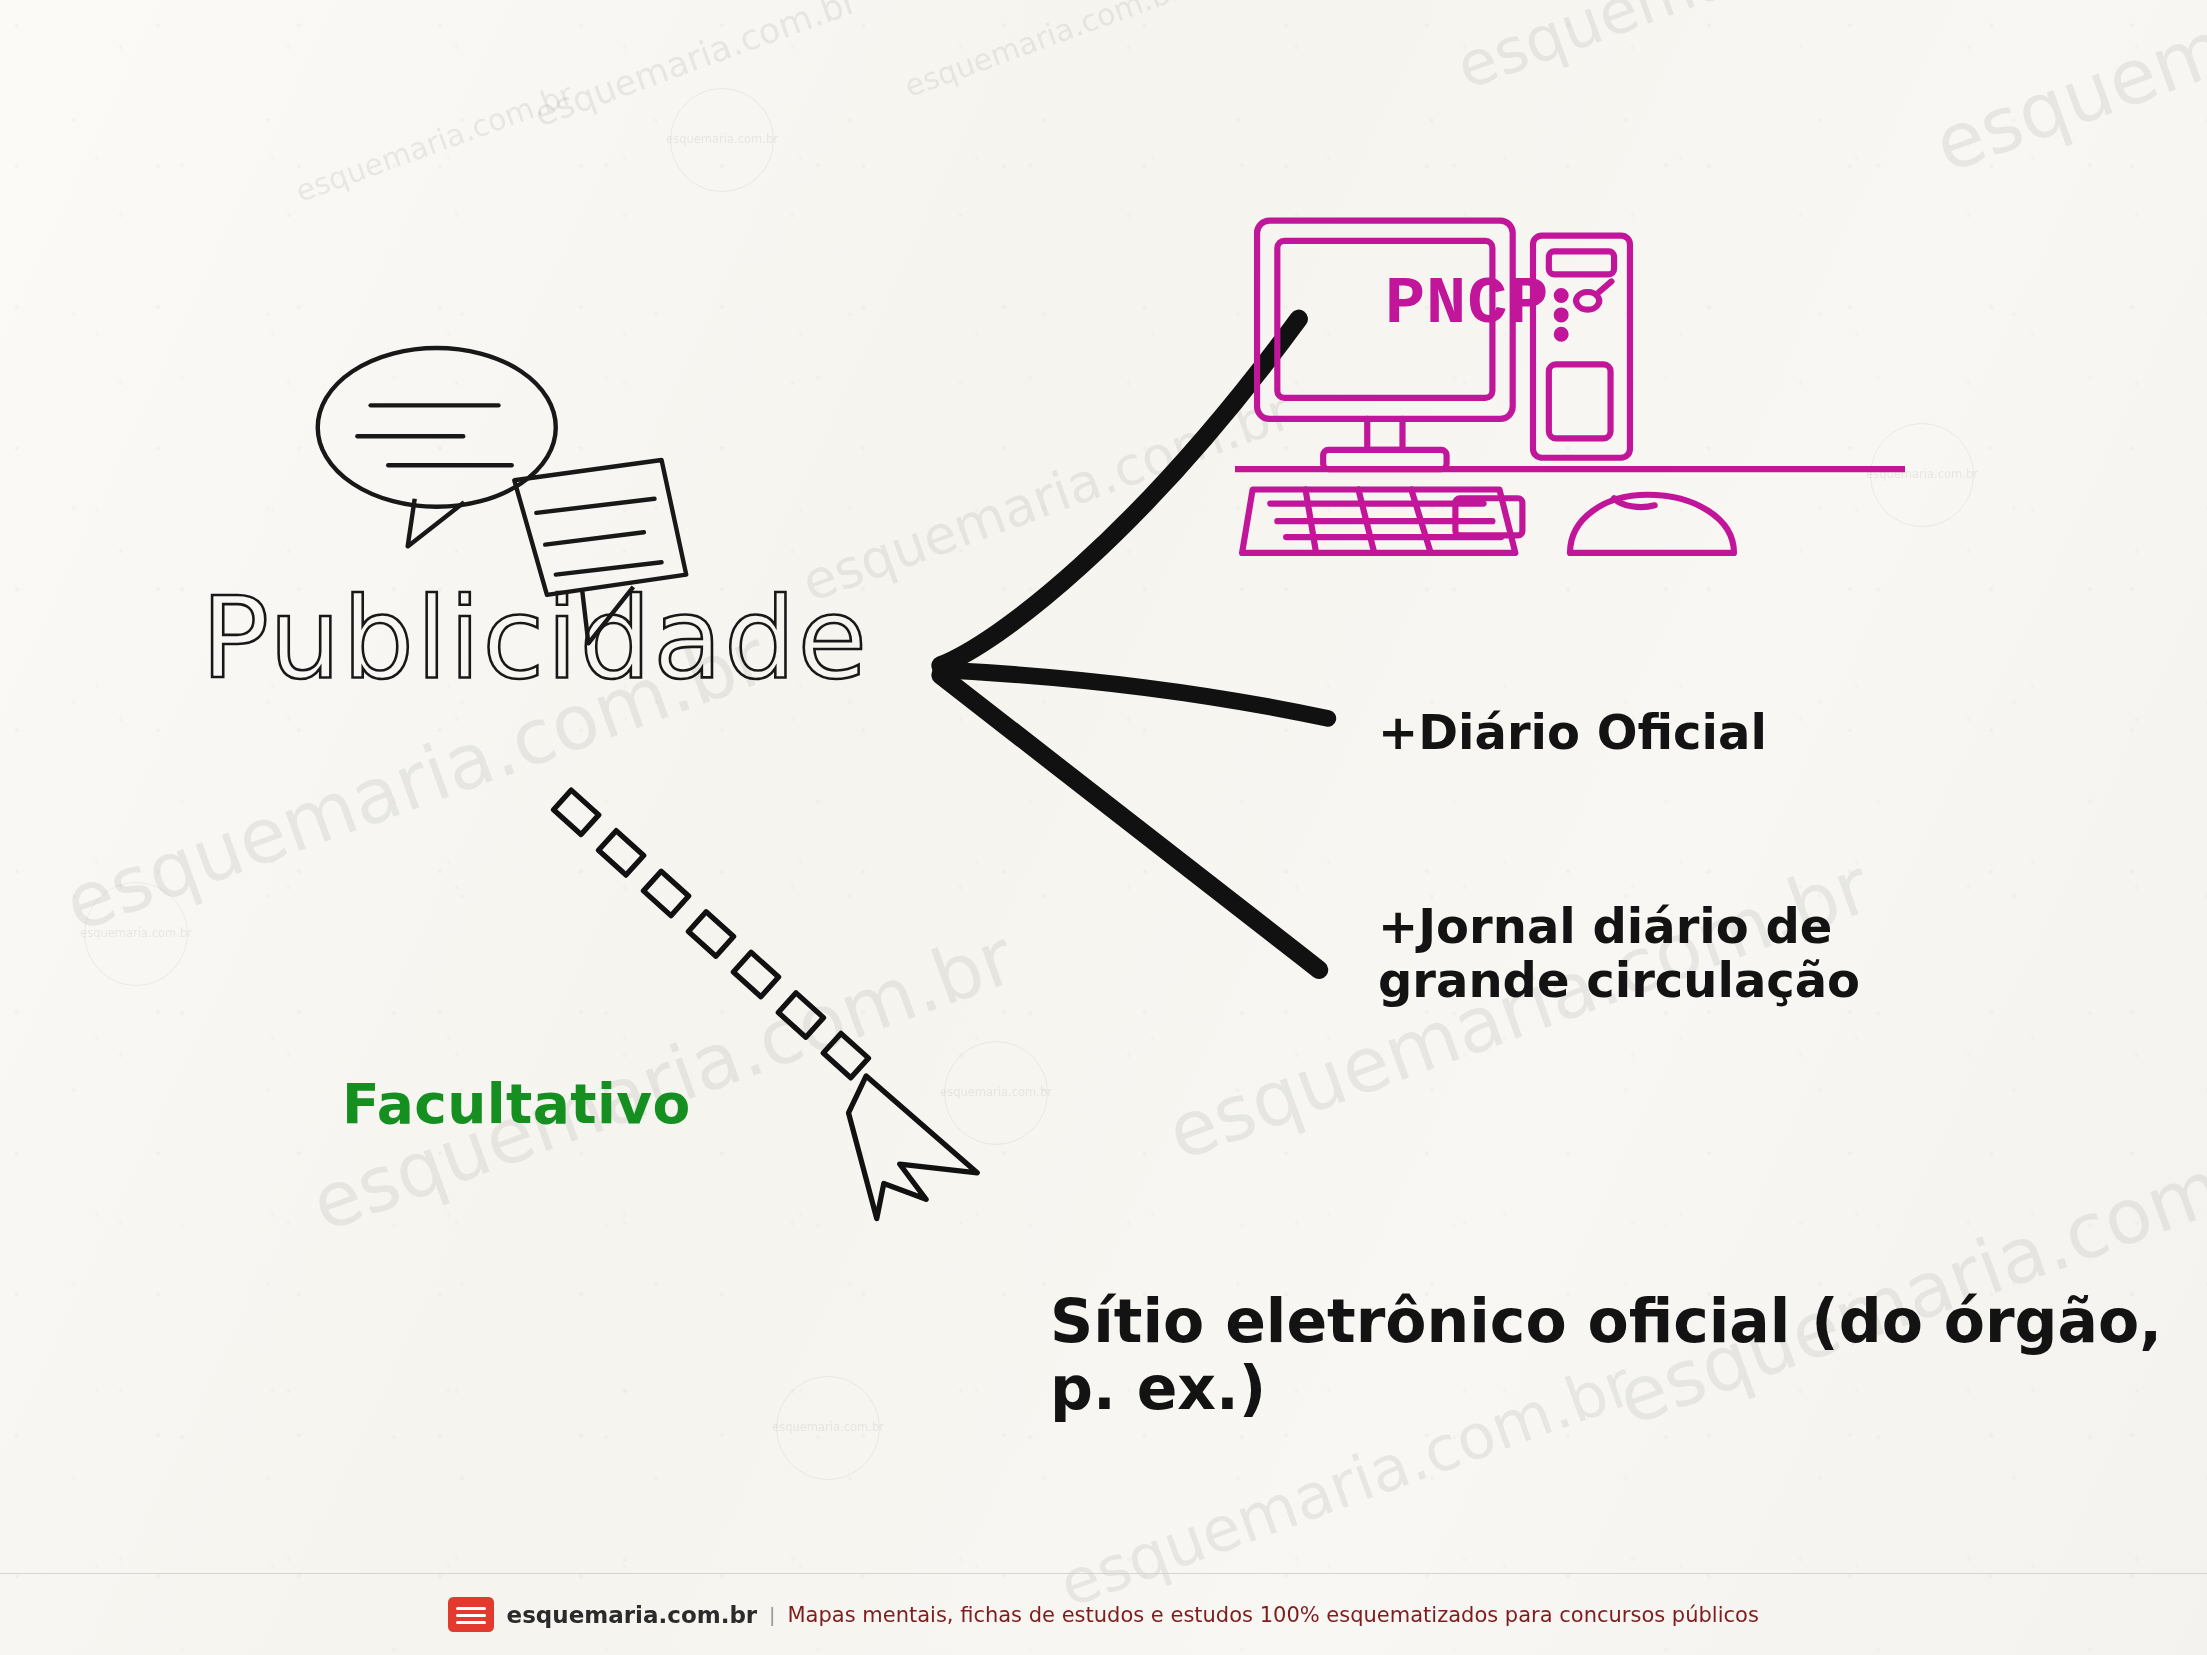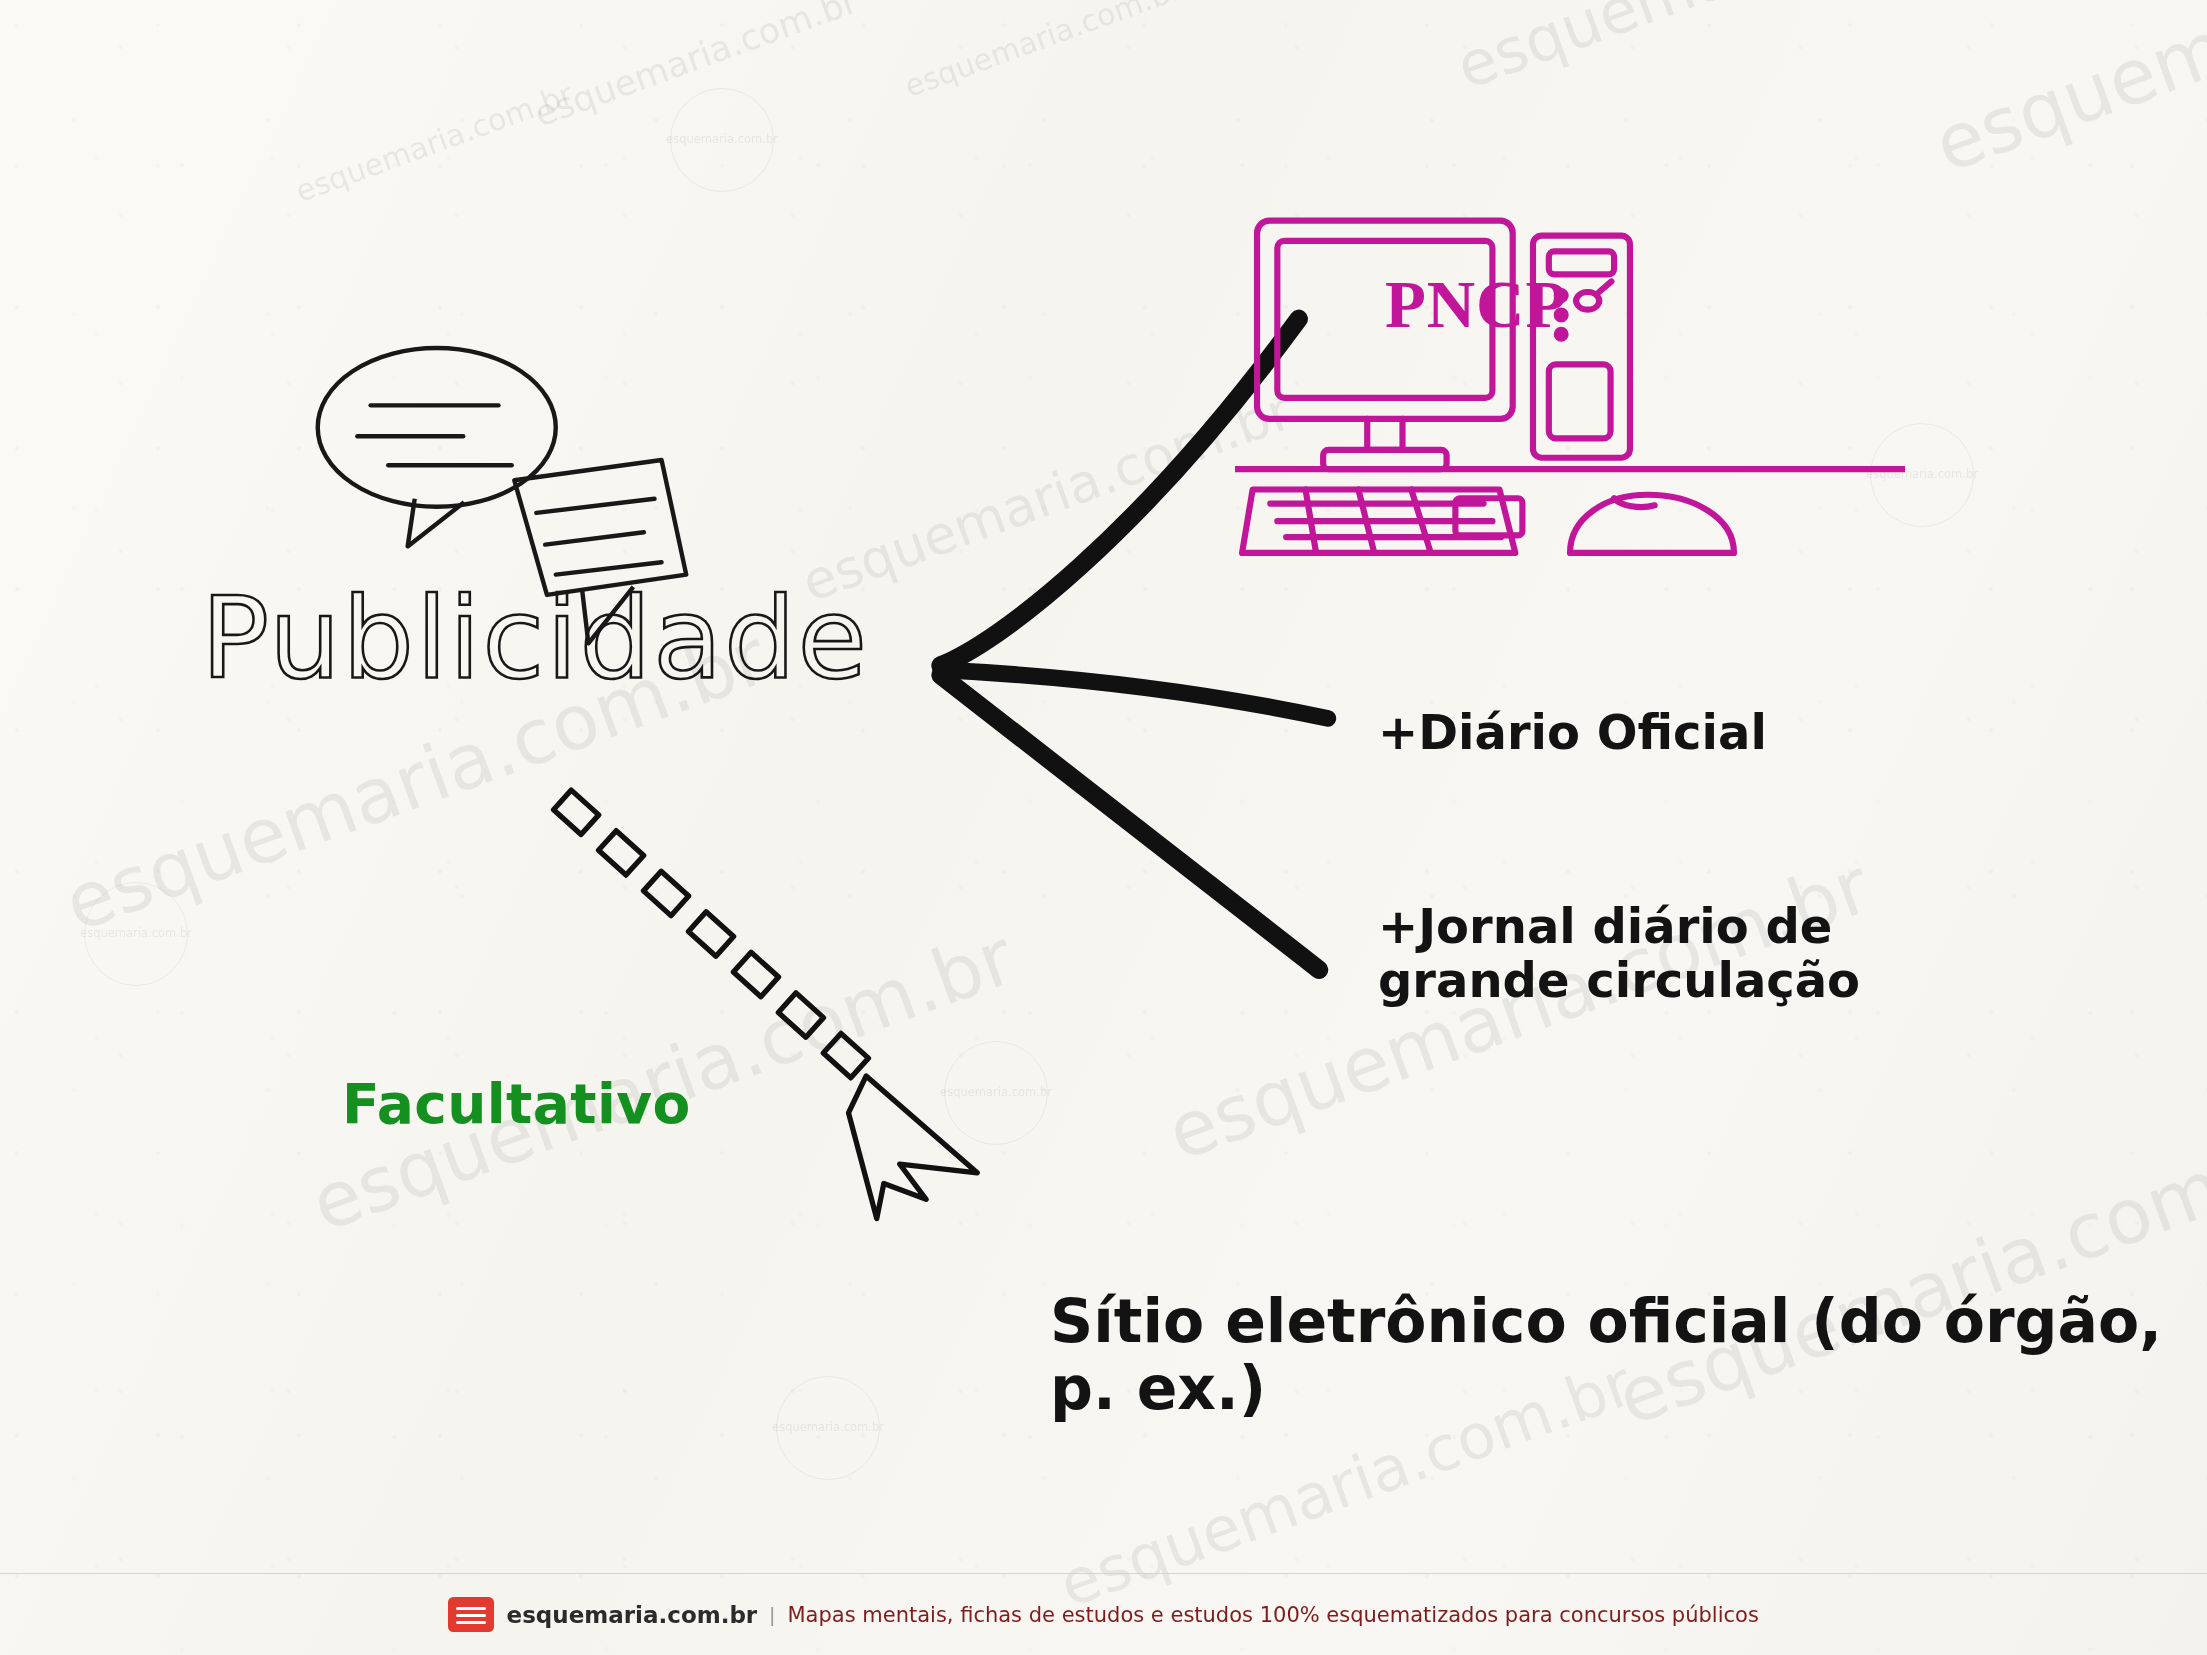--- a/index.html
+++ b/index.html
@@ -104,21 +104,21 @@
   .label-sitio   { left: 1050px; top: 1288px; font-size: 60px; }
   .label-divulg  { left: 1050px; top: 1398px; font-size: 45px; }
 
   .pncp-text {
     position: absolute;
     left: 1385px;
     top: 266px;
     font-size: 67px;
     font-weight: bold;
     color: #C2169A;
-    font-family: Liberation Serif, serif;
+    font-family: Liberation Mono, monospace;
     letter-spacing: 0.9px;
   }
 
   
   .footer {
     position: absolute;
     left: 0;
     right: 0;
     bottom: 0;
     height: 81px;

